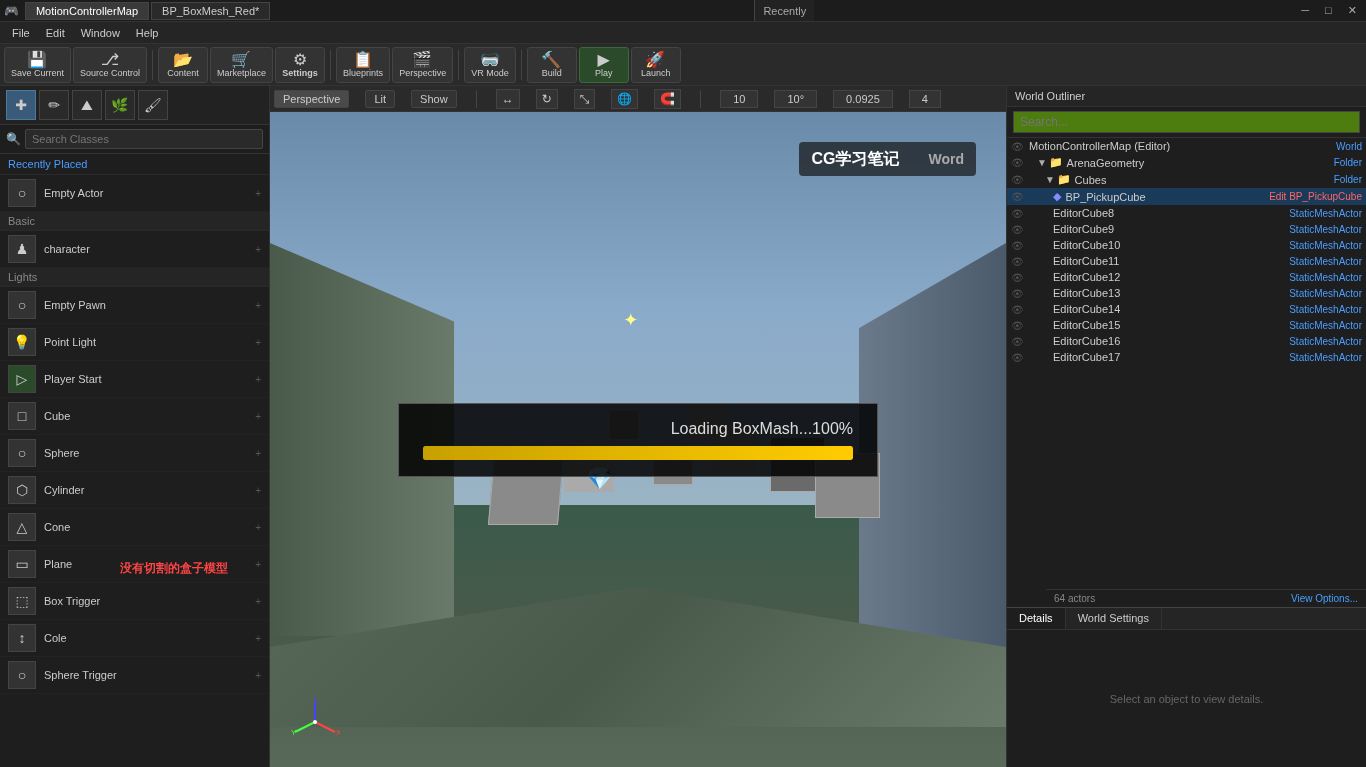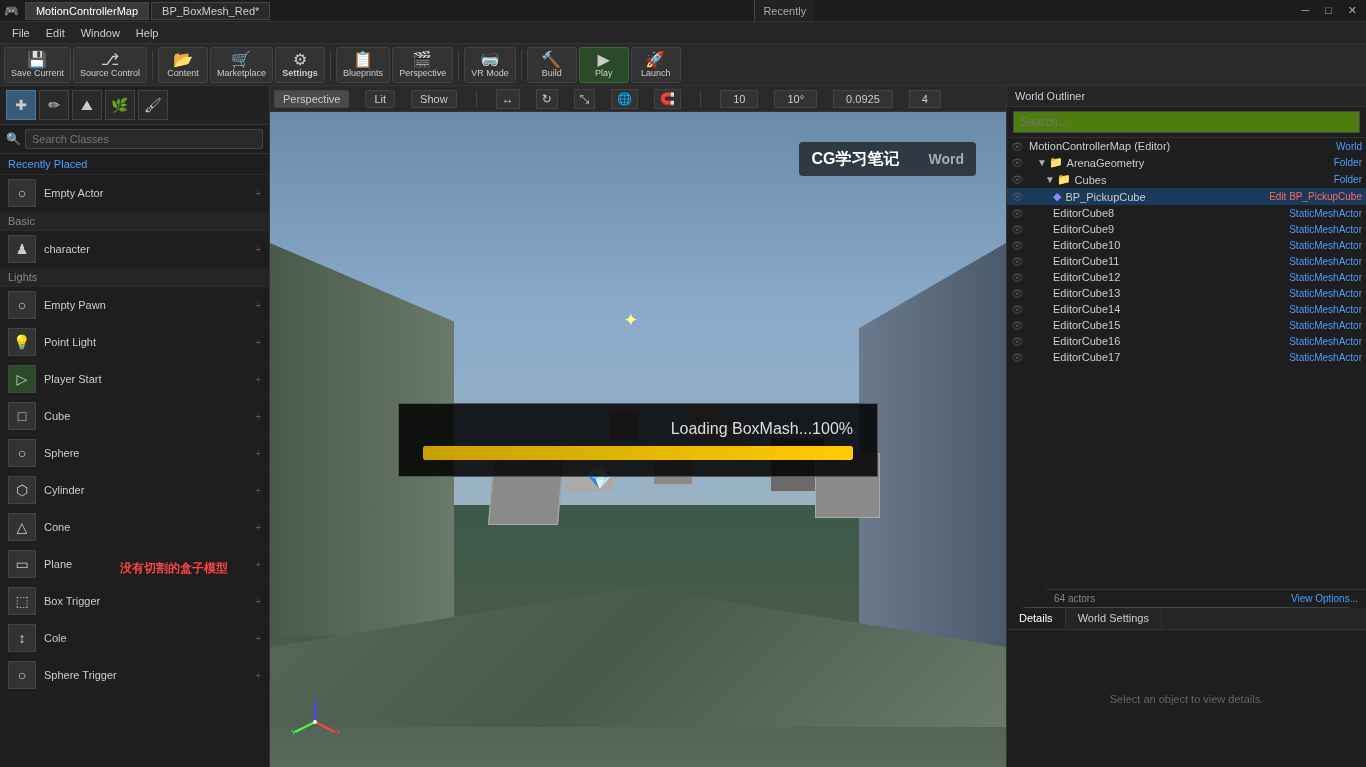--- a/index.html
+++ b/index.html
@@ -77,21 +77,21 @@
     .outliner-item { display: flex; align-items: center; padding: 2px 4px; cursor: pointer; font-size: 11px; color: #ccc; }
     .outliner-item.selected { background: #1a3a5a; }
     .outliner-item .indent { display: inline-block; }
     .outliner-item .eye-icon { font-size: 10px; color: #555; margin-right: 4px; width: 14px; }
     .outliner-item .item-text { flex: 1; }
     .outliner-item .item-type { font-size: 10px; color: #4a9eff; }
     .outliner-item .item-type.edit { color: #ff6666; }
     #outliner-footer { padding: 3px 8px; font-size: 10px; color: #888; border-top: 1px solid #333; display: flex; justify-content: space-between; margin-left: 39px; }
 
     
-    #details-panel { height: 160px; border-top: 1px solid #444; display: flex; flex-direction: column; border-radius: 20px; }
+    #details-panel { height: 160px; border-top: 1px solid #444; display: flex; flex-direction: column; }
     #details-tabs { display: flex; background: #252525; border-bottom: 1px solid #333; }
     .details-tab { padding: 4px 12px; font-size: 11px; color: #ccc; cursor: pointer; border-right: 1px solid #333; }
     .details-tab.active { background: #1e1e1e; color: #fff; border-bottom: 1px solid #1e1e1e; }
     #details-content { flex: 1; display: flex; align-items: center; justify-content: center; color: #666; font-size: 11px; }
 
     
     #cg-watermark { position: absolute; top: 30px; right: 30px; background: rgba(20,20,20,0.7); padding: 6px 12px; border-radius: 4px; color: #fff; font-size: 18px; font-weight: bold; }
 
     
     #cn-annotation { position: absolute; bottom: 190px; left: 120px; color: #ff4444; font-size: 12px; font-weight: bold; }

